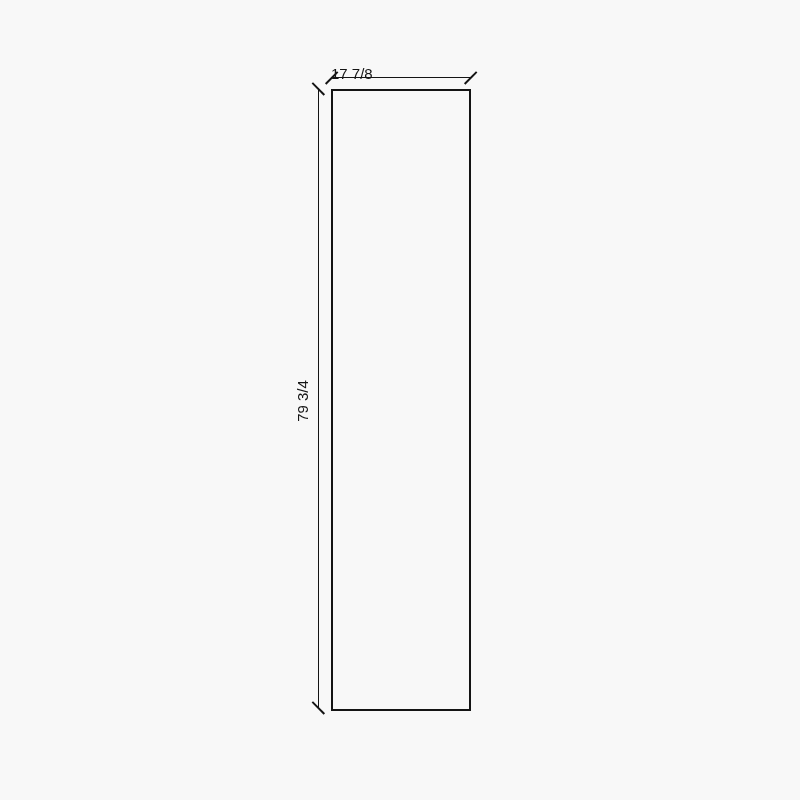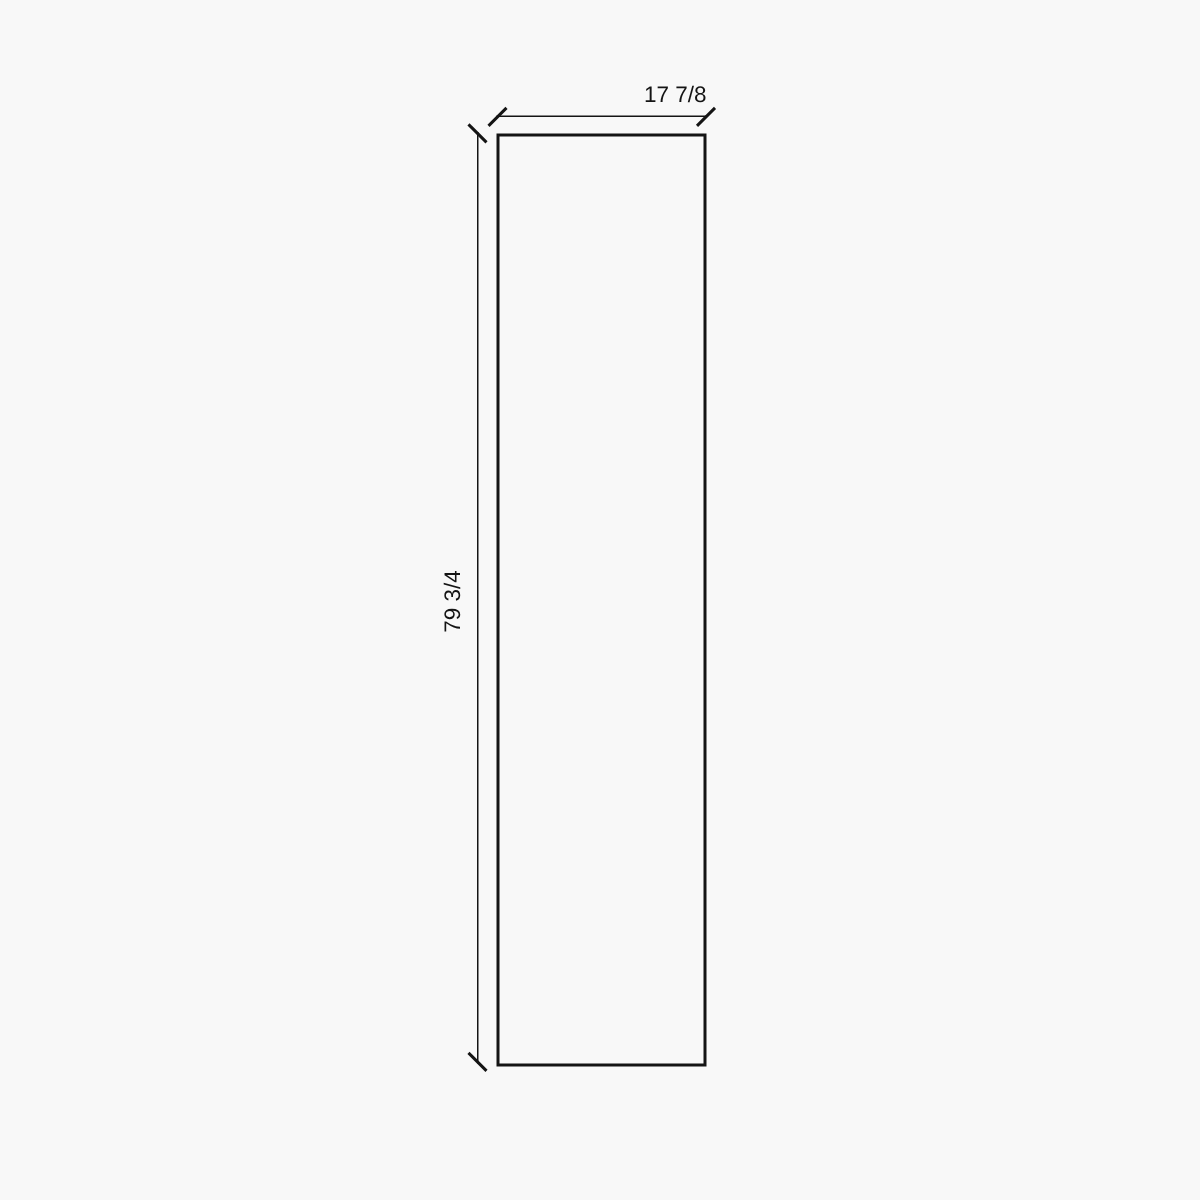--- a/index.html
+++ b/index.html
@@ -61,23 +61,23 @@
   
   .dim-label {
     position: absolute;
     color: #141414;
     font-size: 15px;
     line-height: 1;
     white-space: nowrap;
   }
   .dim-label-width {
     left: 331px;
-    top: 56px;
+    top: 66px;
     width: 140px;
-    text-align: right;
+    text-align: left;
   }
   .dim-label-height {
     left: 302px;
     top: 401px;
     transform: translate(-50%, -50%) rotate(-90deg);
   }
 </style>
 </head>
 <body>
 

